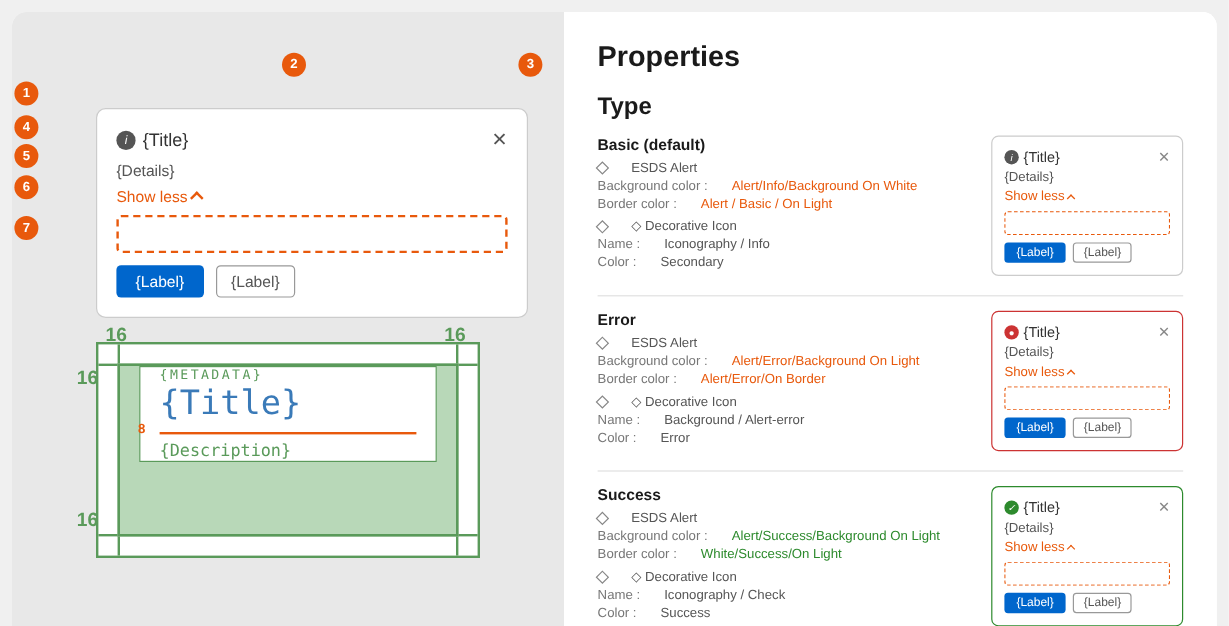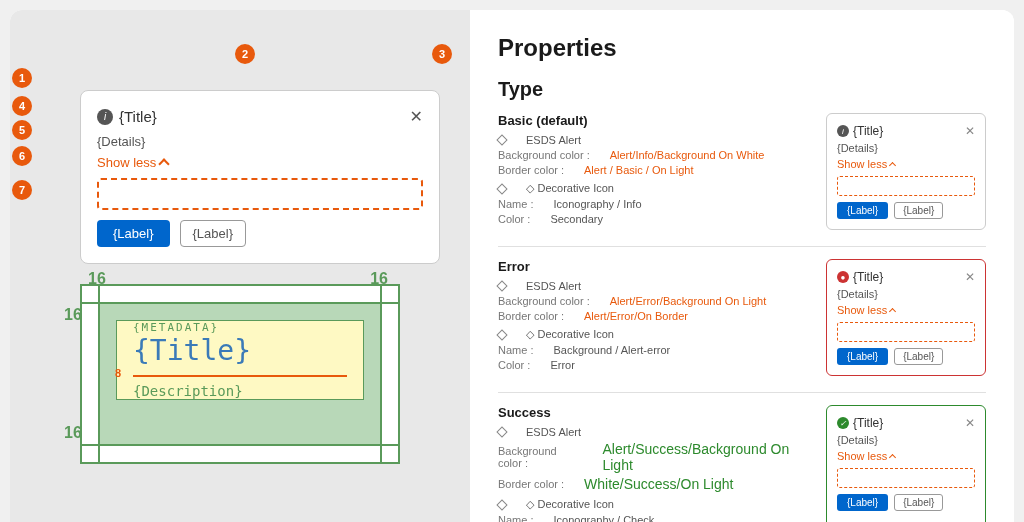--- a/index.html
+++ b/index.html
@@ -149,22 +149,22 @@
       overflow: visible;
     }
     .layout-inner {
       position: absolute;
       top: 16px; left: 16px; right: 16px; bottom: 16px;
       background: #b8d8b8;
       border: 2px solid #5a9a5a;
     }
     .layout-content {
       position: absolute;
-      top: 16px; left: 16px; right: 16px;
-      background: #fef9c3;
+      top: 0; left: 16px; right: 16px;
+      background: #ffffff;
       border: 1px solid #5a9a5a;
       padding: 0 16px;
     }
     .metadata-label {
       font-size: 11px;
       color: #5a9a5a;
       font-family: monospace;
       letter-spacing: 2px;
     }
     .title-large {
@@ -247,21 +247,21 @@
     }
     .prop-label {
       color: #777;
     }
     .prop-value-orange {
       color: #e8590c;
       font-size: 11px;
     }
     .prop-value-green {
       color: #2d8a2d;
-      font-size: 14px;
+      font-size: 11px;
     }
     
     .mini-card {
       width: 160px;
       border: 1.5px solid #ccc;
       border-radius: 6px;
       padding: 10px;
       font-size: 11px;
       background: white;
       flex-shrink: 0;

